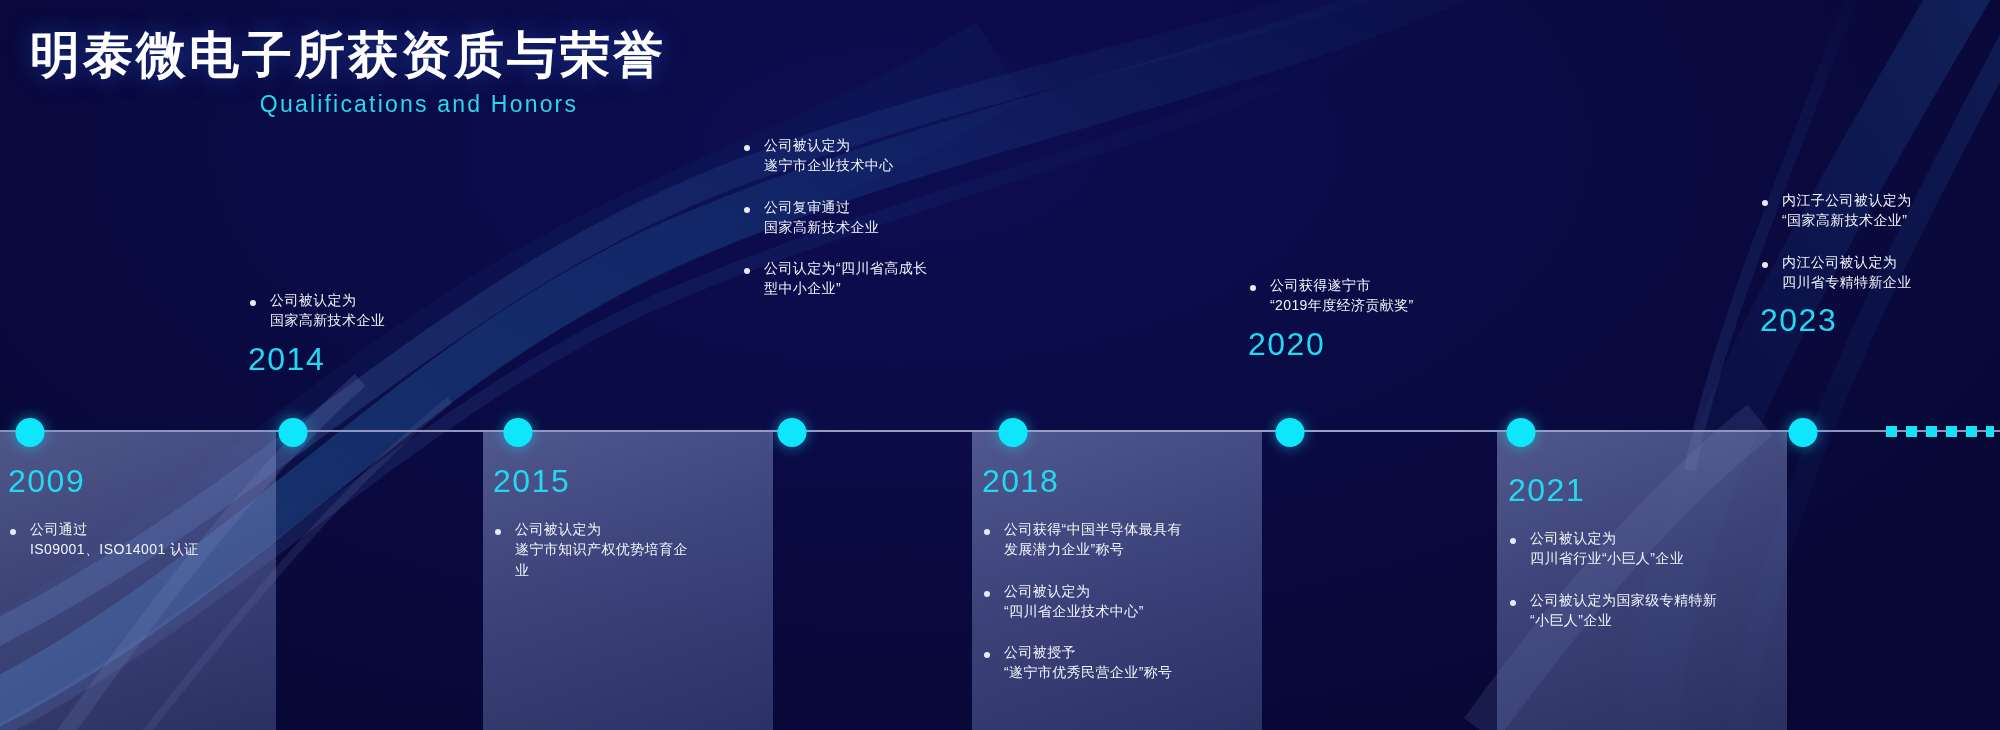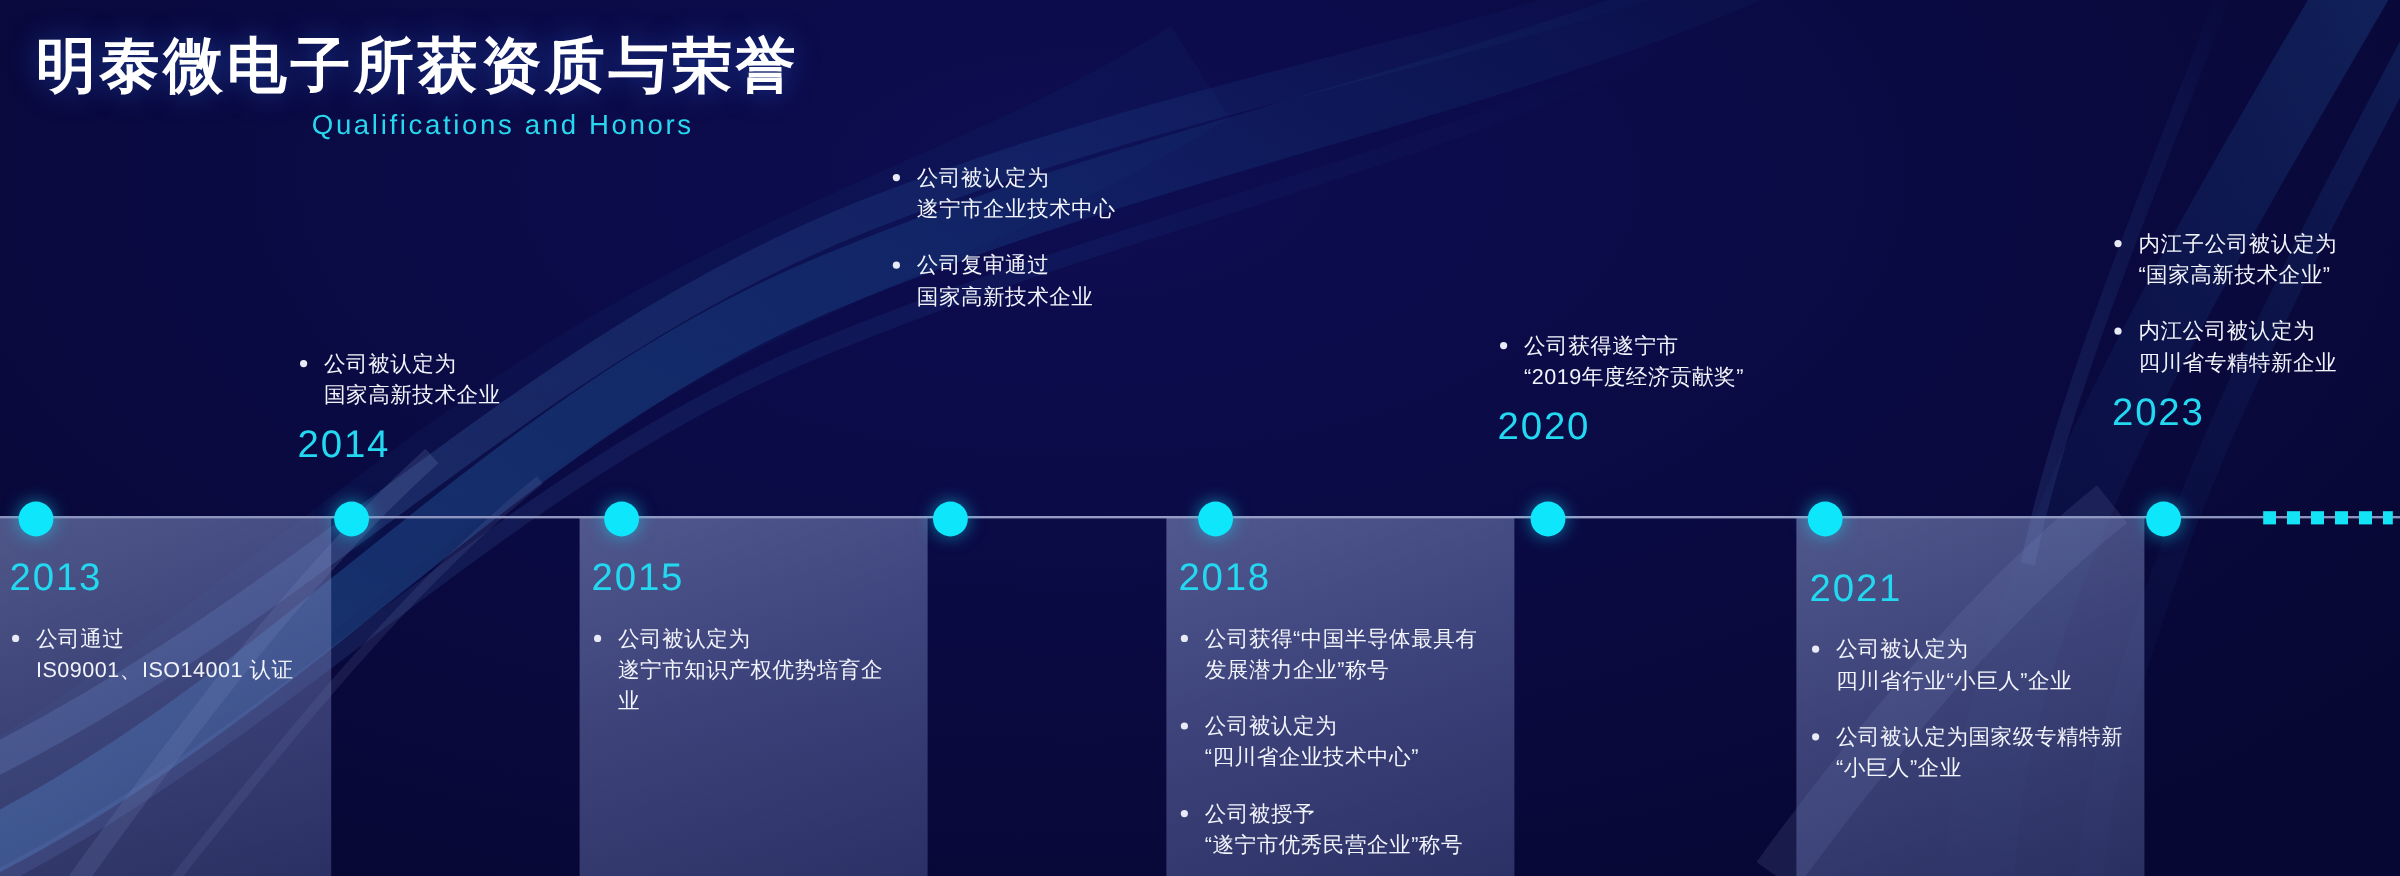--- a/index.html
+++ b/index.html
@@ -42,21 +42,21 @@
          background:linear-gradient(160deg,rgba(150,165,215,.50) 0%,rgba(120,133,190,.47) 45%,rgba(96,108,170,.40) 100%);}
 
   
   .entry{position:absolute;z-index:8;}
   .entry .year{color:#23d9f2;font-size:32px;letter-spacing:1.5px;line-height:1;}
   .entry.above .year{margin-top:12px;}
   .entry.below .year{margin-bottom:22px;}
 
   ul.bullets{list-style:none;margin:0;padding:0;}
   ul.bullets li{
-    position:relative;color:#f2f4fb;font-size:18px;line-height:1.45;
+    position:relative;color:#f2f4fb;font-size:14px;line-height:1.45;
     padding-left:22px;margin-bottom:21px;letter-spacing:.4px;white-space:pre-line;
   }
   ul.bullets li:last-child{margin-bottom:0;}
   ul.bullets li::before{
     content:"";position:absolute;left:2px;top:10px;
     width:6px;height:6px;border-radius:50%;background:#e8ebf6;
   }
 </style>
 </head>
 <body>
@@ -133,20 +133,22 @@
     </ul>
     <div class="year">2014</div>
   </div>
 
   <div class="entry above" style="left:742px;top:135px;width:270px;">
     <ul class="bullets">
       <li>公司被认定为
 遂宁市企业技术中心</li>
       <li>公司复审通过
 国家高新技术企业</li>
+      <li>公司认定为“四川省高成长
+型中小企业”</li>
     </ul>
   </div>
 
   <div class="entry above" style="left:1248px;top:275px;width:280px;">
     <ul class="bullets">
       <li>公司获得遂宁市
 “2019年度经济贡献奖”</li>
     </ul>
     <div class="year">2020</div>
   </div>
@@ -155,21 +157,21 @@
     <ul class="bullets">
       <li>内江子公司被认定为
 “国家高新技术企业”</li>
       <li>内江公司被认定为
 四川省专精特新企业</li>
     </ul>
     <div class="year">2023</div>
   </div>
 
   <div class="entry below" style="left:8px;top:465px;width:260px;">
-    <div class="year">2013</div>
+    <div class="year">2009</div>
     <ul class="bullets">
       <li>公司通过
 IS09001、ISO14001 认证</li>
     </ul>
   </div>
 
   <div class="entry below" style="left:493px;top:465px;width:262px;">
     <div class="year">2015</div>
     <ul class="bullets">
       <li>公司被认定为

